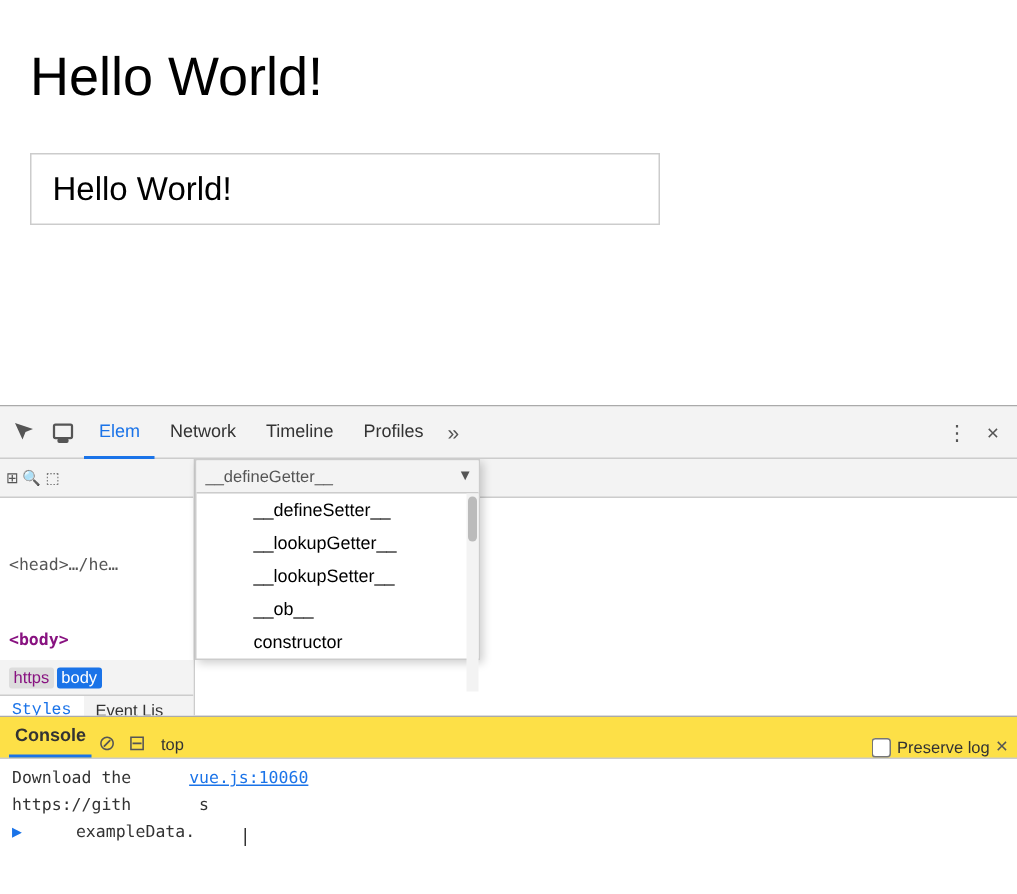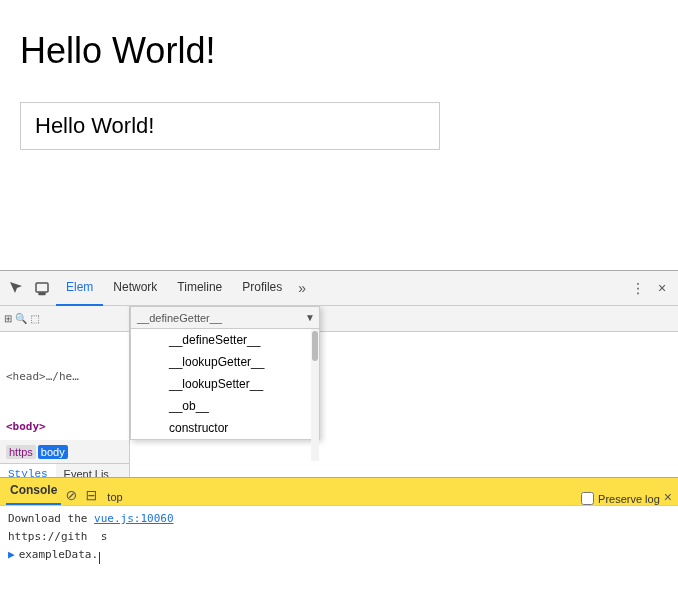--- a/index.html
+++ b/index.html
@@ -313,21 +313,21 @@
       color: #555;
     }
     .console-content {
       flex: 1;
       padding: 4px 8px;
       font-family: monospace;
       font-size: 11px;
       line-height: 18px;
       overflow: hidden;
     }
-    .console-line { display: flex; align-items: flex-end; }
+    .console-line { display: flex; align-items: flex-end; gap: 32px; }
     .console-arrow { color: #1a73e8; margin-right: 4px; cursor: pointer; }
     .console-text { color: #333; }
     .console-link { color: #1a73e8; text-decoration: underline; cursor: pointer; }
     .console-cursor {
       display: inline-block;
       width: 1px;
       height: 12px;
       background: #333;
       margin-left: 1px;
       vertical-align: middle;

